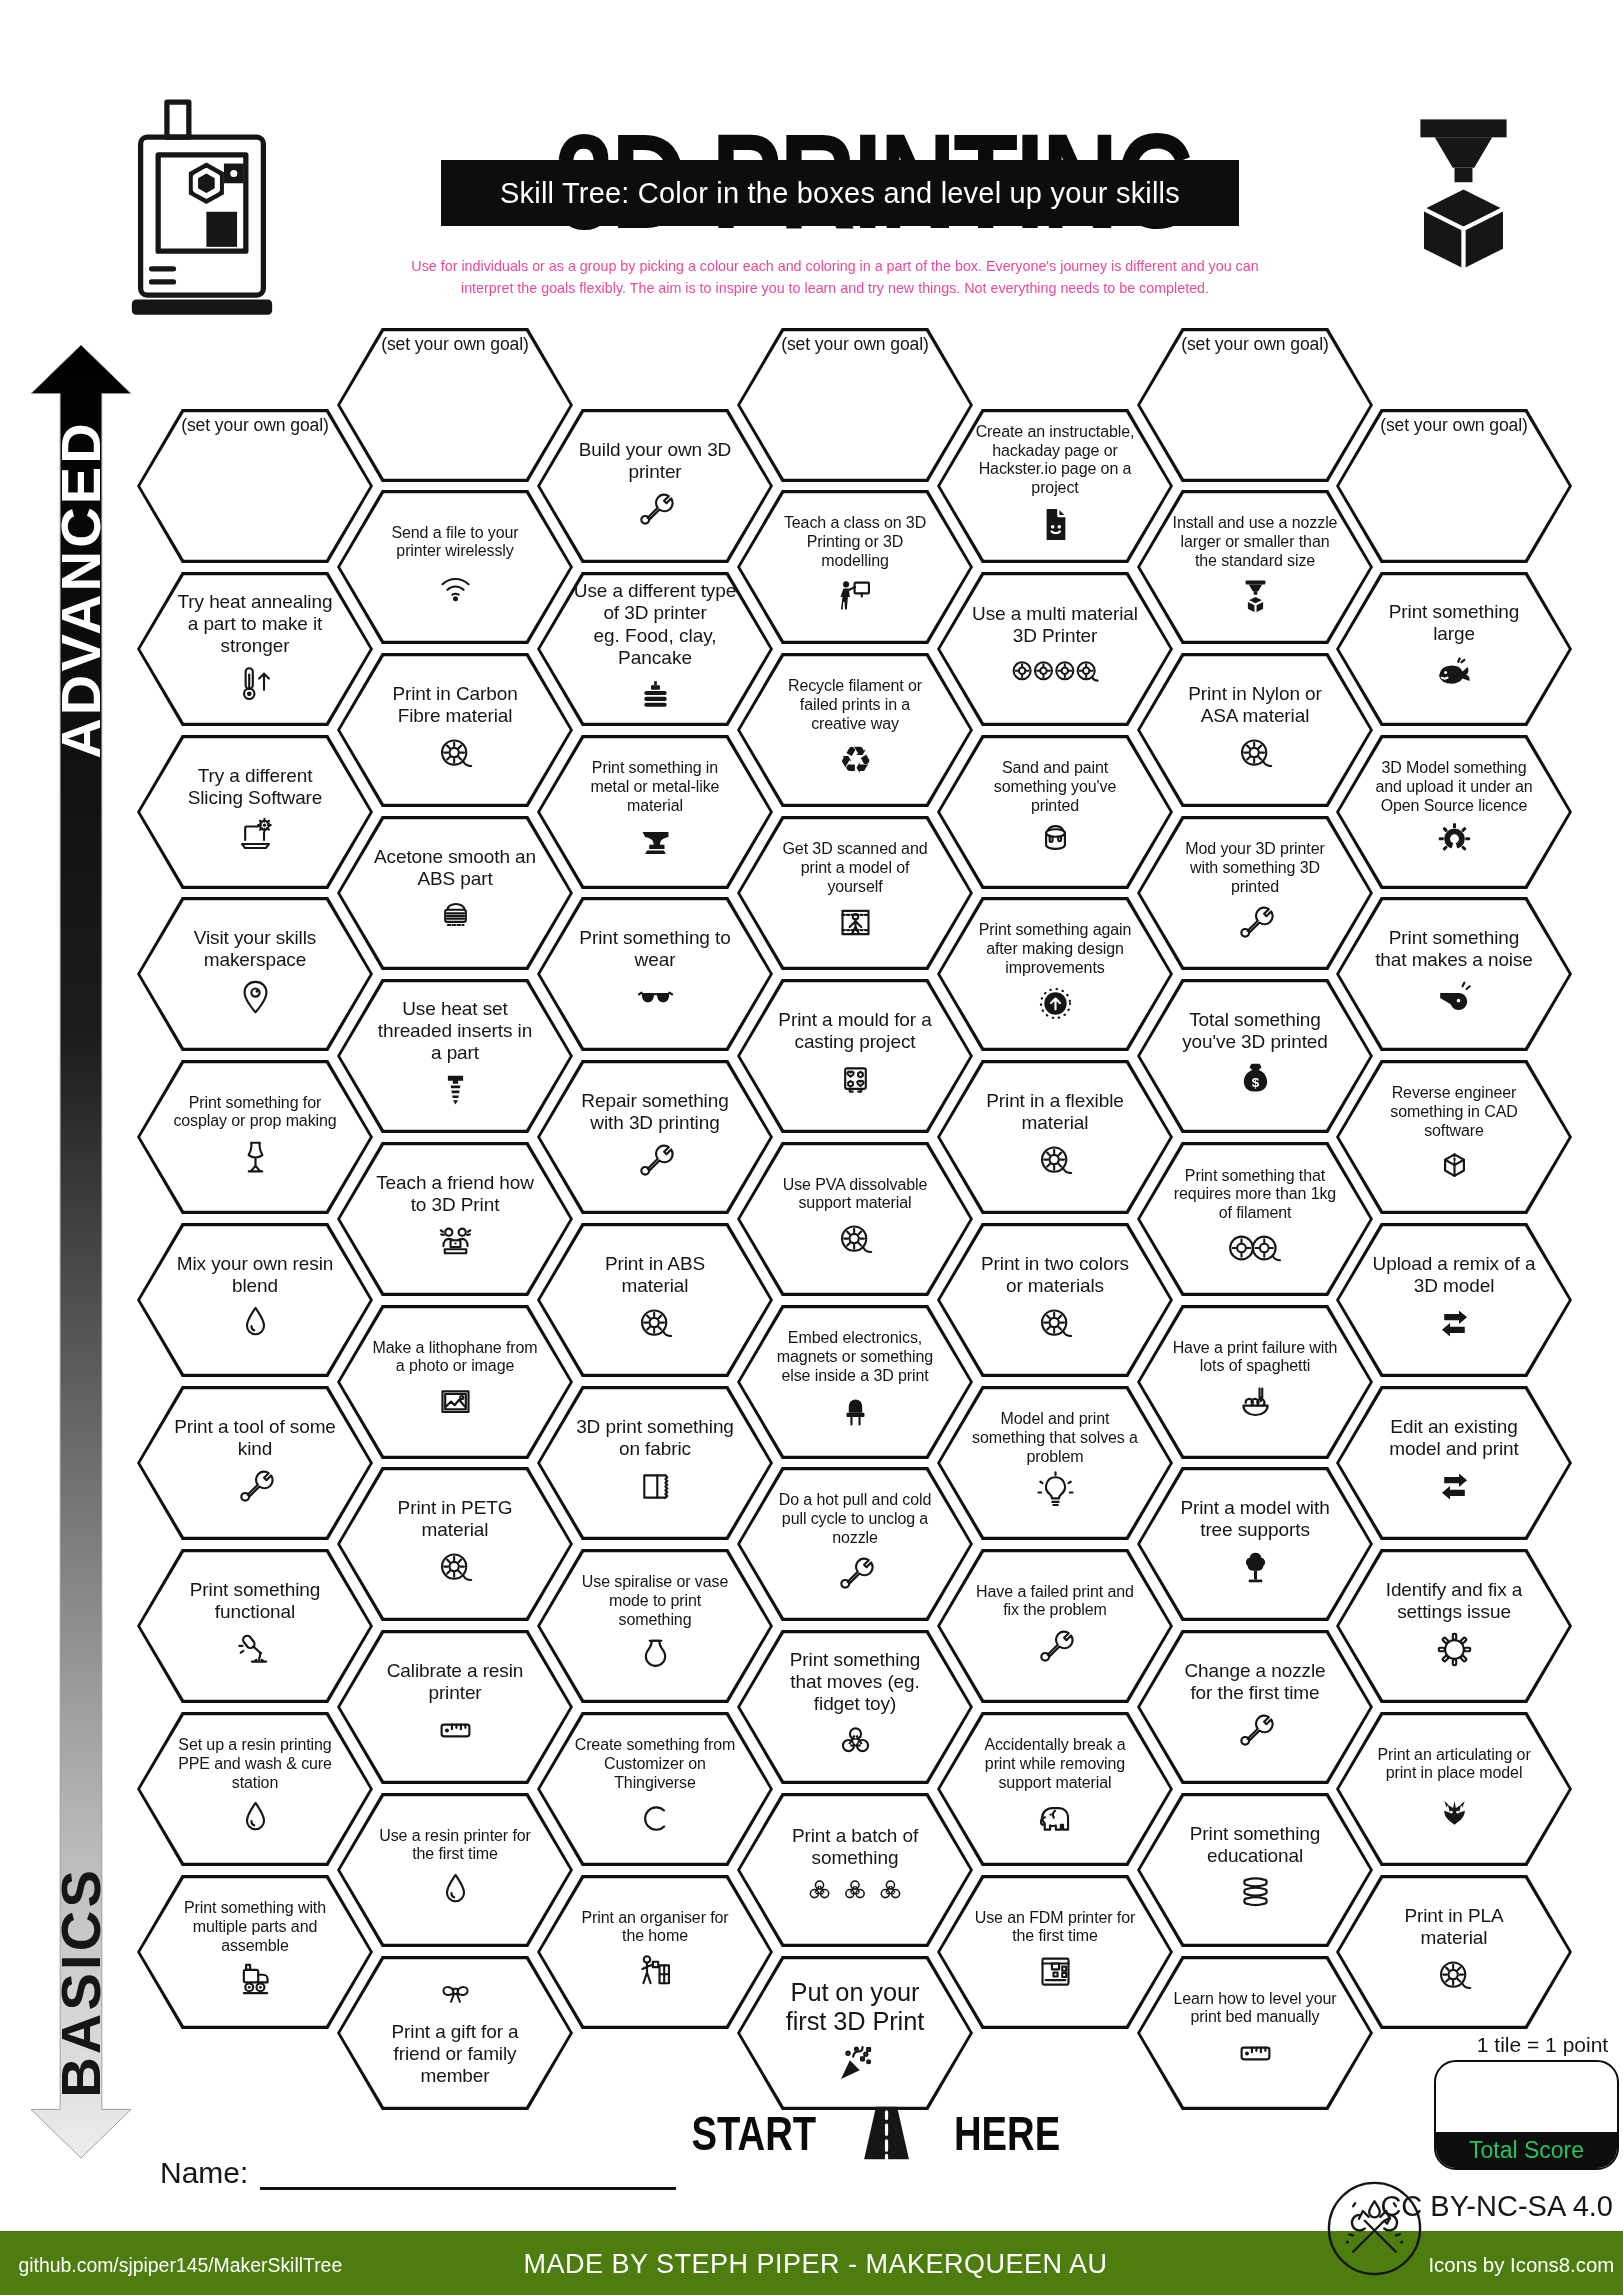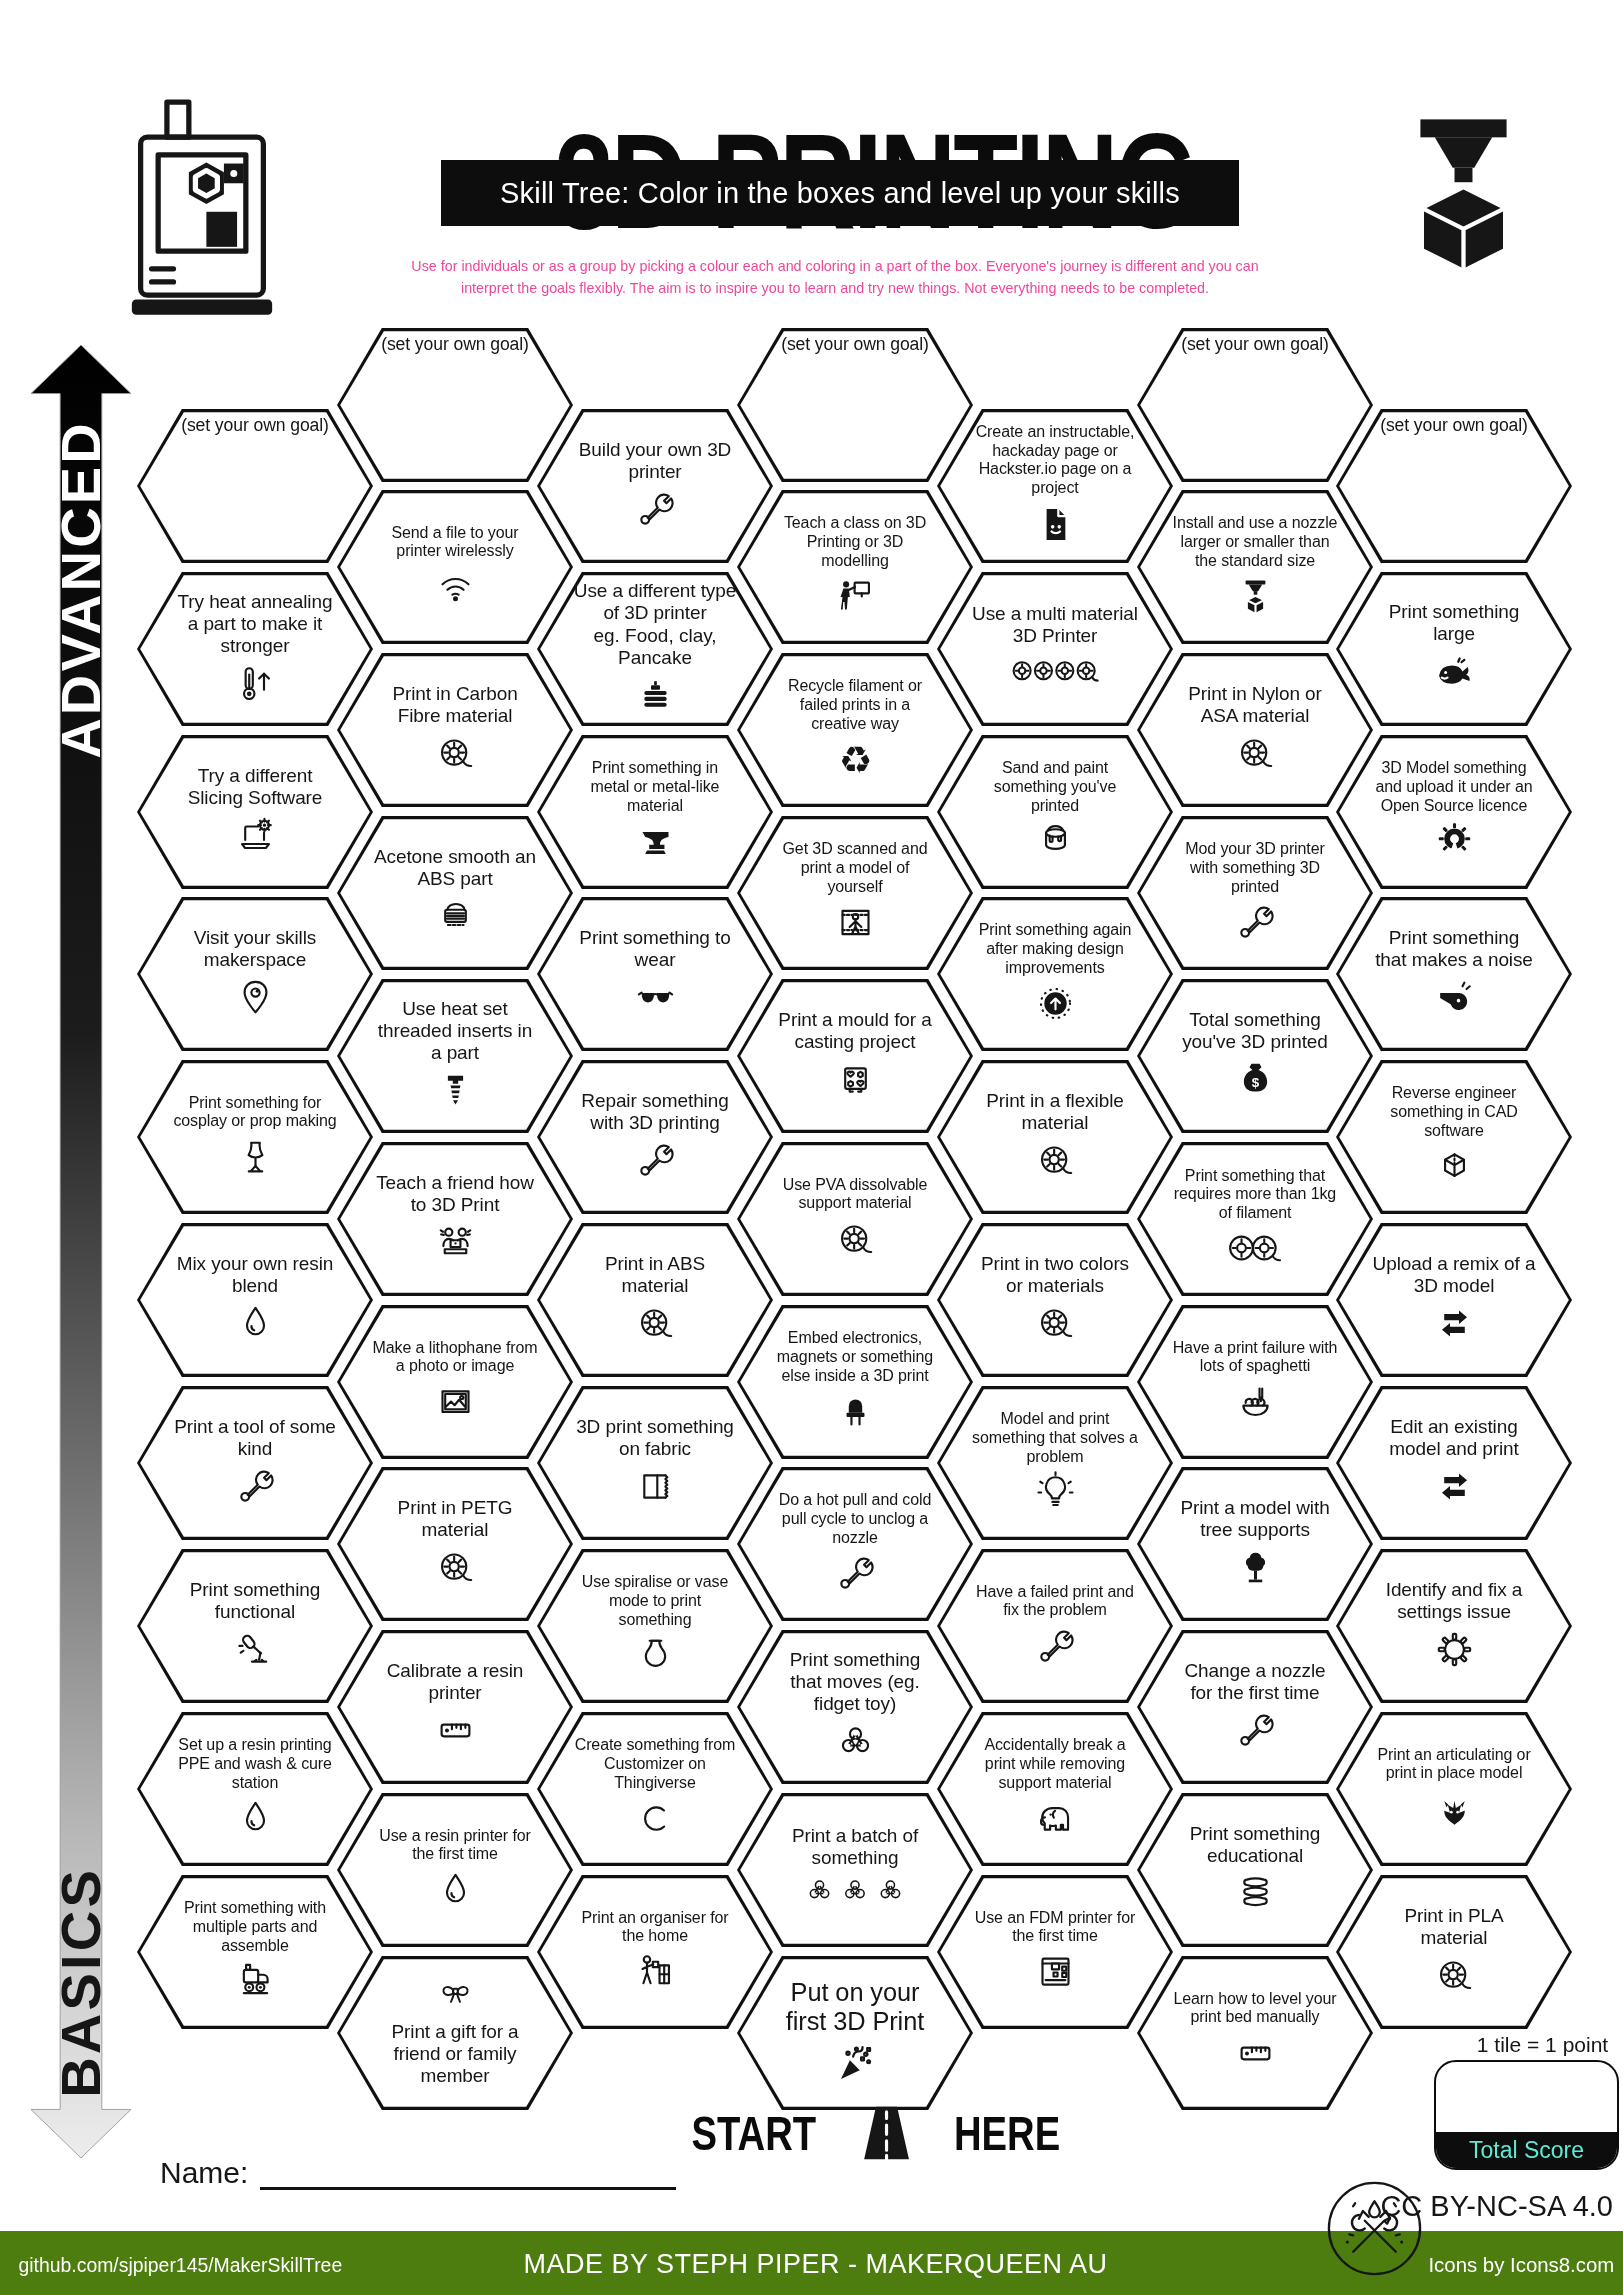--- a/index.html
+++ b/index.html
@@ -49,21 +49,21 @@
          justify-content:center;gap:13px;}
   .start .sword{font-size:49px;font-weight:900;letter-spacing:0px;transform:scaleX(.78);display:inline-block;color:#0b0b0b;}
   .start svg{height:58px;display:block;}
   
   .name-row{position:absolute;left:160px;top:2156px;display:flex;align-items:flex-end;gap:12px;font-size:30px;color:#161616;}
   .name-line{width:416px;height:27px;border-bottom:3.2px solid #111;}
   
   .tile-note{position:absolute;left:1450px;top:2033px;width:185px;text-align:center;font-size:21px;color:#161616;}
   .score-box{position:absolute;left:1434px;top:2060px;width:181px;height:106px;border:2.8px solid #0d0d0d;
              border-radius:22px;overflow:hidden;background:#fff;}
-  .score-band{position:absolute;left:0;right:0;bottom:0;height:36px;background:#0d0d0d;color:#5eead4;
+  .score-band{position:absolute;left:0;right:0;bottom:0;height:36px;background:#0d0d0d;color:#22c55e;
               display:flex;align-items:center;justify-content:center;font-size:23px;}
   .license{position:absolute;left:1379px;top:2190px;width:234px;text-align:right;font-size:29px;color:#161616;}
   .maker-logo{position:absolute;left:1326px;top:2180px;width:97px;height:97px;z-index:6;}
   
   .footer{position:absolute;left:0;right:0;bottom:0;height:64px;background:#4d7c0f;color:#fff;z-index:4;}
   .footer .fl{position:absolute;left:18.5px;bottom:18.5px;font-size:19.4px;}
   .footer .fc{position:absolute;left:0;right:0;bottom:15px;text-align:center;font-size:27px;letter-spacing:0.5px;}
   .footer .fr{position:absolute;right:16.7px;bottom:17.6px;font-size:20.4px;}
 </style>
 </head>

